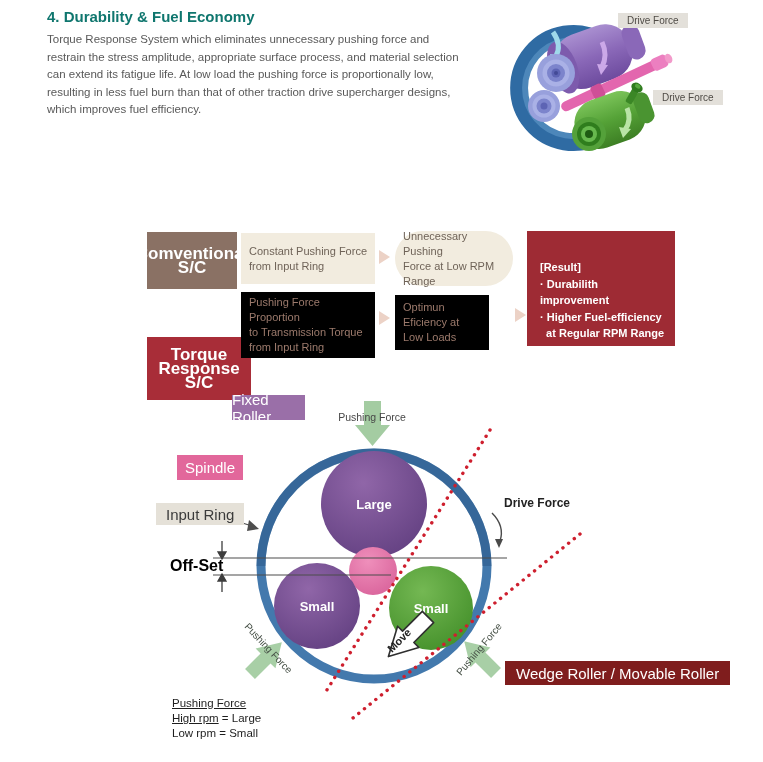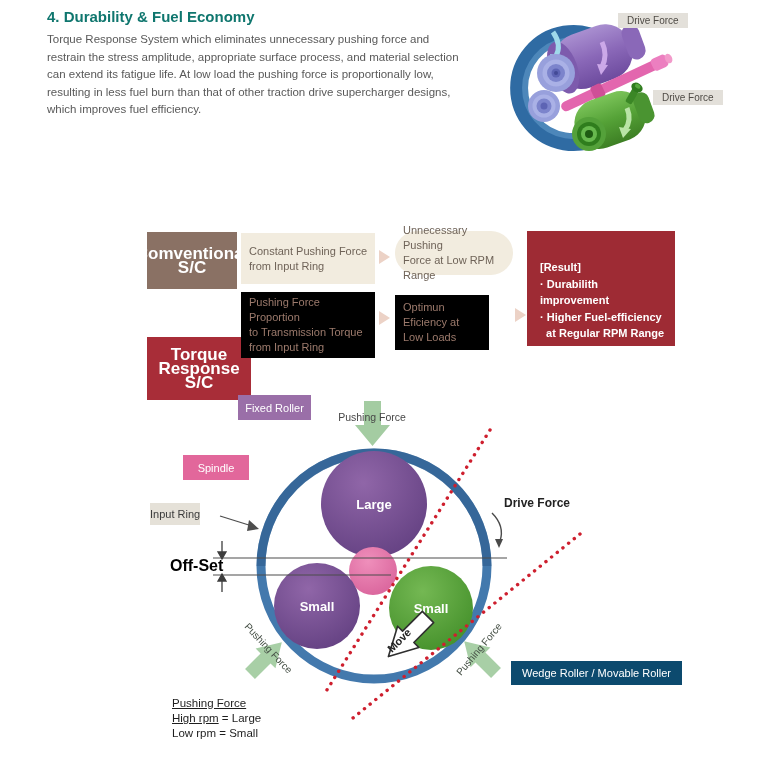--- a/index.html
+++ b/index.html
@@ -20,38 +20,38 @@
   
   .fhead { background:#8a7164; color:#fff; font-weight:bold; font-size:17px; line-height:14px;
            display:flex; align-items:center; justify-content:center; text-align:center; }
   .fhead.red { background:#a82d38; }
   .fstep { font-size:11px; line-height:15px; display:flex; align-items:center; padding:4px 8px; }
   .cream { background:#f2ecdf; color:#6f6358; }
   .pinkish { background:#000000; color:#9c7a6c; }
   #fh1 { left:147px; top:232px; width:90px; height:57px; }
   #fh2 { left:147px; top:293px; width:104px; height:63px;margin-top:44px; }
   #fs11 { left:241px; top:233px; width:134px; height:51px; }
-  #fs12 { left:395px; top:231px; width:118px; height:44px;border-radius:28px; }
+  #fs12 { left:395px; top:231px; width:118px; height:55px;border-radius:28px; }
   #fs21 { left:241px; top:292px; width:134px; height:66px; }
   #fs22 { left:395px; top:295px; width:94px; height:55px; }
   .flow-arrow { width:0; height:0; border-top:7px solid transparent; border-bottom:7px solid transparent;
                 border-left:11px solid #ecd2c6; }
   #fa1 { left:379px; top:250px; }
   #fa2 { left:379px; top:311px; }
   #fa3 { left:515px; top:308px; }
   #result-box { left:527px; top:231px; width:148px; height:115px; background:#9e2b34; color:#fff;
                 font-size:11px; font-weight:bold; line-height:16.5px; padding:28px 10px 0 13px; }
 
   
-  .chip { font-size:11px; display:flex; align-items:center; justify-content:center;margin-left:6px; }
+  .chip { font-size:15px; display:flex; align-items:center; justify-content:center; }
   #lbl-fixed { left:232px; top:395px; width:73px; height:25px; background:#9a6fa8; color:#fff; }
   #lbl-spindle { left:177px; top:455px; width:66px; height:25px; background:#e2679b; color:#fff; }
-  #lbl-input { left:144px; top:503px; height:22px; padding:0 0; background:#e5e1d8; color:#3b3b3b; }
+  #lbl-input { left:156px; top:503px; height:22px; padding:0 10px; background:#e5e1d8; color:#3b3b3b; }
   #lbl-offset { left:170px; top:557px; font-size:16px; font-weight:bold; color:#000; }
-  #lbl-wedge { left:505px; top:661px; height:24px; padding:0 11px; background:#0c4a6e; color:#fff; }
+  #lbl-wedge { left:505px; top:661px; height:24px; padding:0 11px; background:#7f1d1d; color:#fff; }
 
   
   #legend { left:172px; top:696px; font-size:11.5px; line-height:15px; color:#1e1e1e; }
   .u { text-decoration:underline; }
 
   svg text { font-family:"Liberation Sans","DejaVu Sans",sans-serif; }
 </style>
 </head>
 <body>
 

